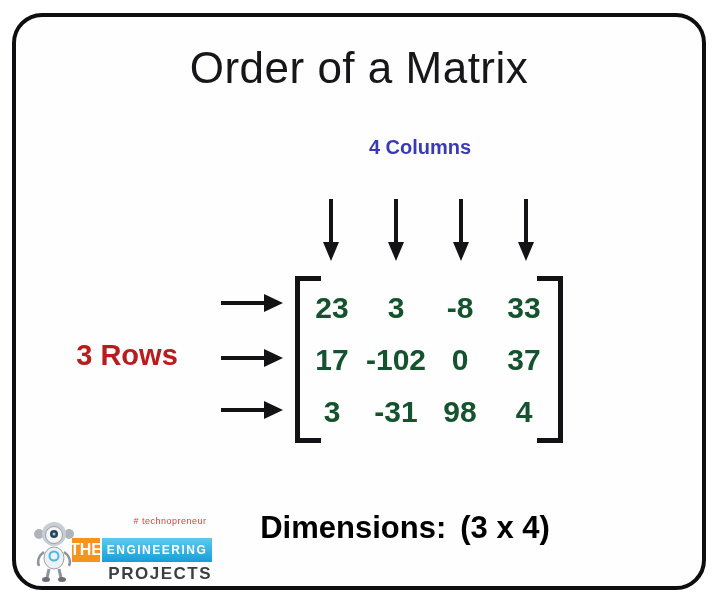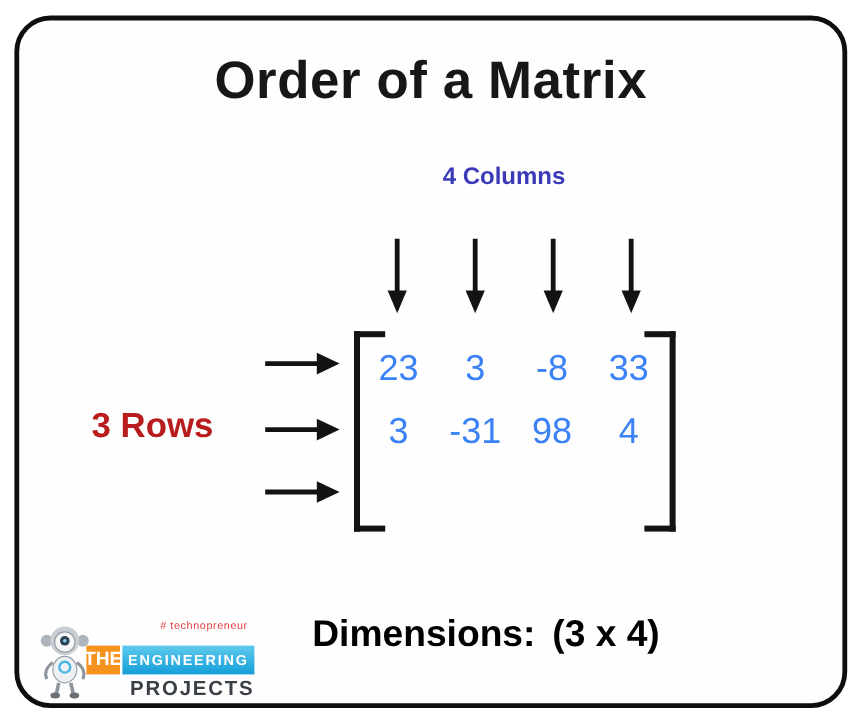--- a/index.html
+++ b/index.html
@@ -6,21 +6,21 @@
   html,body { width:720px; height:602px; background:#ffffff; overflow:hidden;
               font-family:"Liberation Sans", sans-serif; }
 
   .card {
     position:absolute; left:12px; top:13px; width:694px; height:577px;
     border:4px solid #0e0e10; border-radius:30px; background:#fefefe;
   }
 
   .title {
     position:absolute; left:0; right:0; top:26px; text-align:center;
-    font-size:44px; font-weight:bold; color:#17171a; letter-spacing:0.5px;
+    font-size:44px; font-weight:normal; color:#17171a; letter-spacing:0.5px;
   }
 
   .columns-label {
     position:absolute; left:304px; top:119px; width:200px; text-align:center;
     font-size:20px; font-weight:bold; color:#3a3ab8;
   }
 
   .down-arrows {
     position:absolute; left:282px; top:181px; width:260px; height:66px;
     display:flex;
@@ -32,21 +32,21 @@
                    border-top:5px solid #131316; border-bottom:5px solid #131316; }
   .bracket-right { left:521px; border-right:5px solid #131316;
                    border-top:5px solid #131316; border-bottom:5px solid #131316; }
 
   .matrix-grid {
     position:absolute; left:284px; top:265px; width:256px;
   }
   .m-row { display:flex; height:52px; }
   .m-cell {
     flex:1; text-align:center; line-height:52px;
-    font-size:30px; font-weight:normal; color:#3b82f6;
+    font-size:30px; font-weight:bold; color:#14532d;
   }
 
   .row-arrow { position:absolute; left:204px; }
   .ra1 { top:275px; } .ra2 { top:330px; } .ra3 { top:382px; }
 
   .rows-label {
     position:absolute; left:26px; top:322px; width:170px; text-align:center;
     font-size:29px; font-weight:bold; color:#b91c1c;
   }
 
@@ -119,20 +119,26 @@
   <div class="bracket bracket-right"></div>
 
   <div class="matrix-grid">
     <div class="m-row">
       <span class="m-cell">23</span>
       <span class="m-cell">3</span>
       <span class="m-cell">-8</span>
       <span class="m-cell">33</span>
     </div>
     <div class="m-row">
+      <span class="m-cell">17</span>
+      <span class="m-cell">-102</span>
+      <span class="m-cell">0</span>
+      <span class="m-cell">37</span>
+    </div>
+    <div class="m-row">
       <span class="m-cell">3</span>
       <span class="m-cell">-31</span>
       <span class="m-cell">98</span>
       <span class="m-cell">4</span>
     </div>
   </div>
 
   <svg class="row-arrow ra1" width="64" height="22" viewBox="0 0 64 22">
       <line x1="1" y1="11" x2="46" y2="11" stroke="#131316" stroke-width="4"></line>
       <polygon points="44,2 44,20 63,11" fill="#131316"></polygon>

